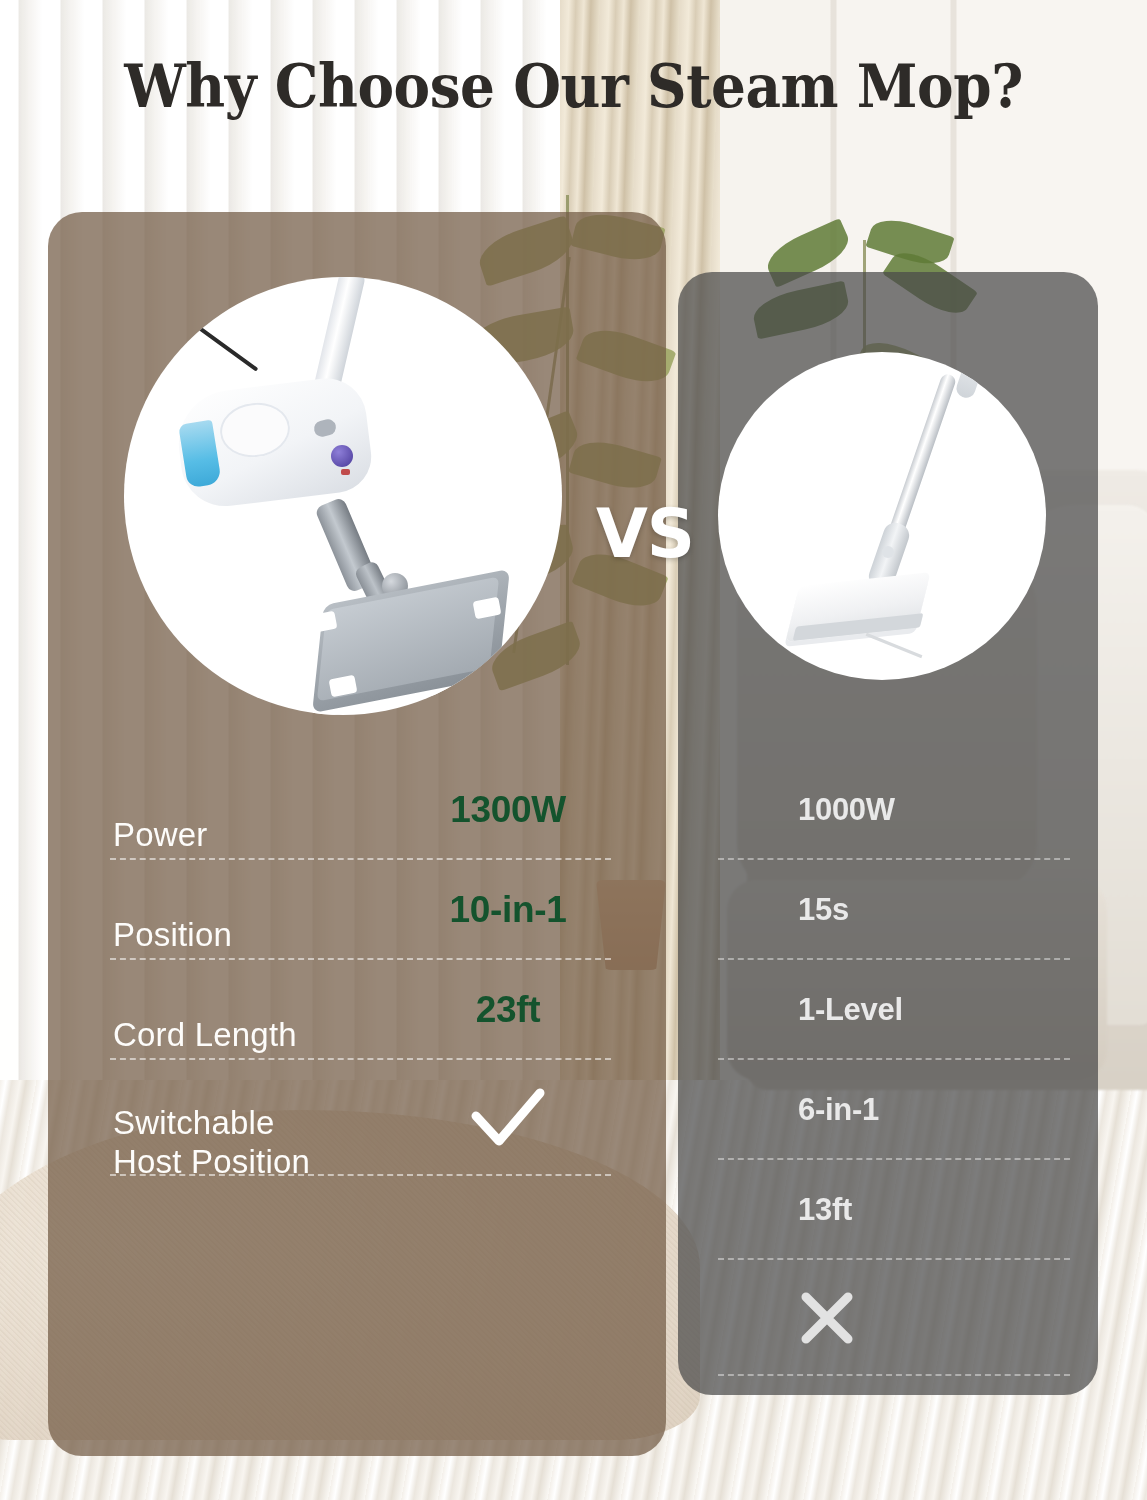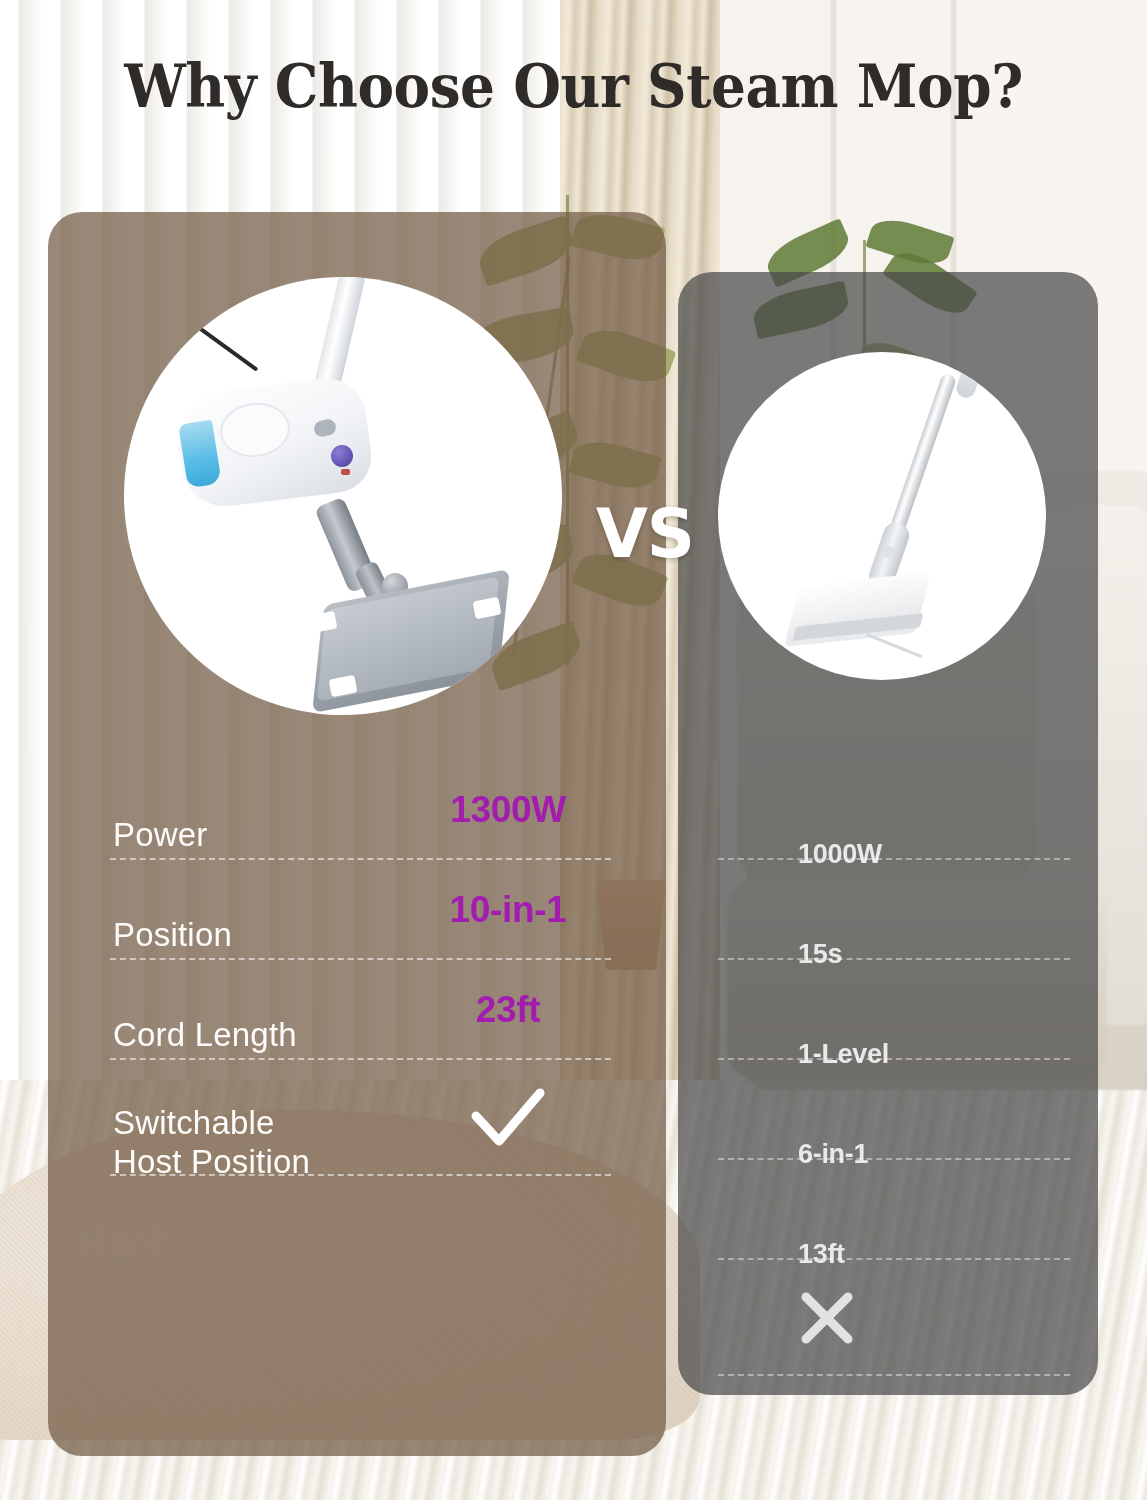--- a/index.html
+++ b/index.html
@@ -384,33 +384,32 @@
     margin-top: 25px;
   }
   .row-value-l {
     position: absolute;
     left: 330px; width: 260px;
     top: 50%;
     transform: translateY(-50%);
     text-align: center;
     font-size: 37px;
     font-weight: 700;
-    color: #a21caf;
+    color: #14532d;
     letter-spacing: -0.3px;
   }
   .row-value-r {
     position: absolute;
     left: 120px;
     top: 50%;
     transform: translateY(-50%);
-    font-size: 27px;
+    font-size: 31px;
     font-weight: 700;
     color: #e9e9e9;
     letter-spacing: -0.3px;
-    margin-top: 44px;
   }
   .divider {
     position: absolute;
     bottom: 0;
     height: 0;
     border-top: 2px dashed rgba(255,255,255,0.55);
   }
   .spec-left .divider { left: 62px; right: 55px; }
   .spec-right .divider { left: 40px; right: 28px; border-top-color: rgba(255,255,255,0.42); }
 

